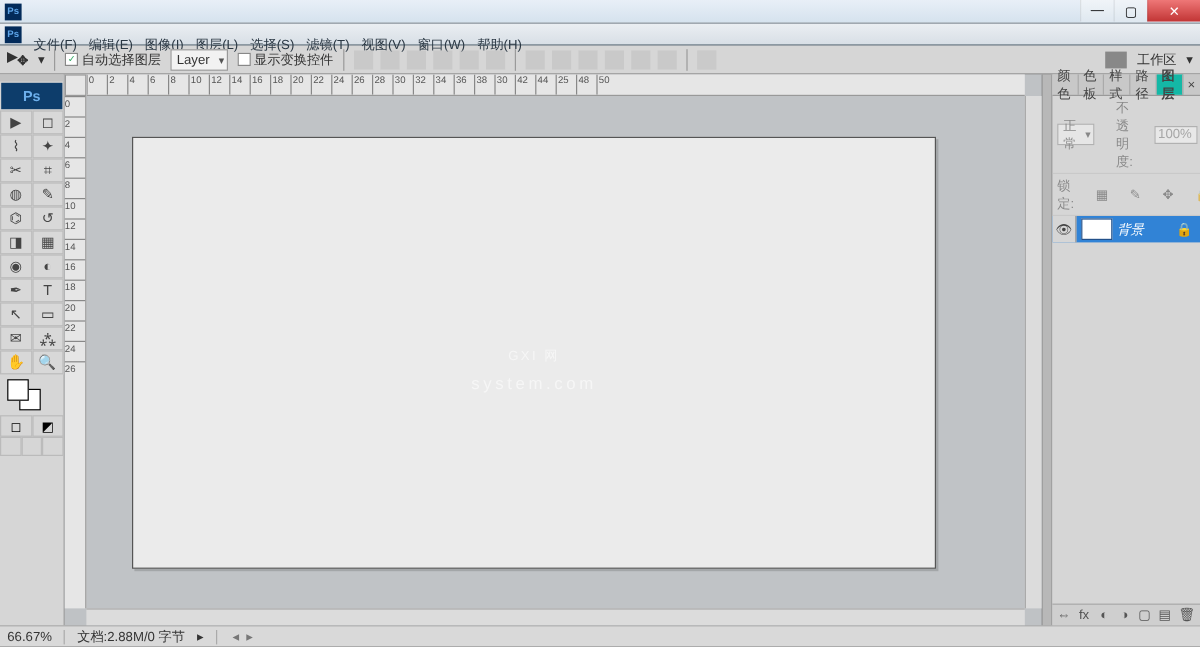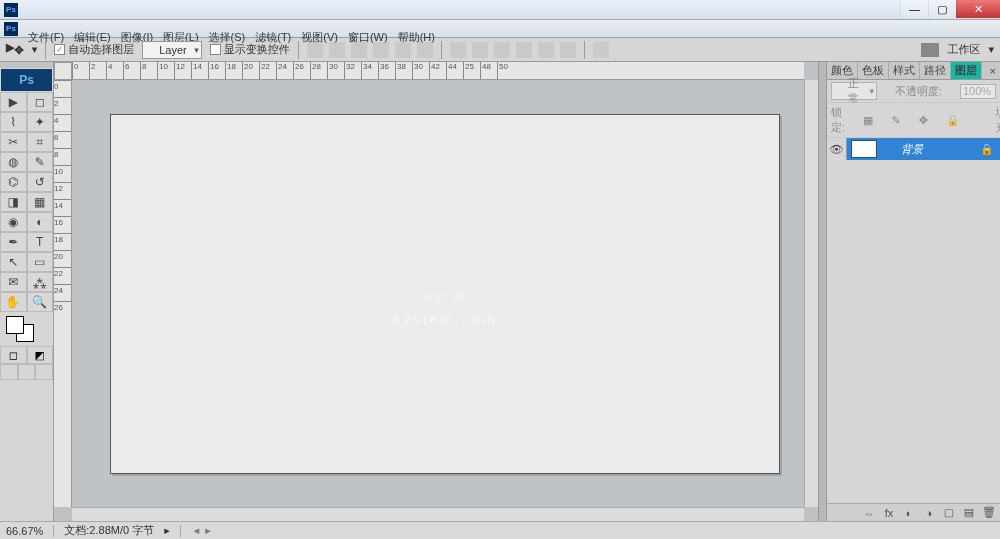--- a/index.html
+++ b/index.html
@@ -17,21 +17,21 @@
 
 
 .menubar { height: 18px; background: linear-gradient(#eaeef2, #d8dfe6); display: flex; align-items: center; padding-left: 4px; gap: 10px; color: #2b3844; border-bottom: 1px solid #8fa2b2; }
 .menubar .ps-badge { width: 14px; height: 14px; background: #032b5a; color: #5da4e8; font-size: 8px; font-weight: bold; text-align: center; line-height: 14px; }
 .menubar span { cursor: default; margin-top: 18px; }
 
 
 .optionsbar { height: 24px; background: #d6d6d6; border-bottom: 1px solid #9a9a9a; display: flex; align-items: center; padding: 0 6px; gap: 8px; color: #333; }
 .optionsbar .sep { width: 1px; height: 18px; background: #9a9a9a; }
 .tool-cursor { font-weight: bold; }
-.dropdown { height: 18px; background: #f2f2f2; border: 1px solid #999; padding: 0 14px 0 16px; position: relative; display: flex; align-items: center; }
+.dropdown { height: 18px; background: #f2f2f2; border: 1px solid #999; padding: 0 14px 0 4px; position: relative; display: flex; align-items: center; }
 .dropdown:after { content: "▾"; position: absolute; right: 2px; font-size: 9px; color: #555; }
 .checkbox { display: flex; align-items: center; gap: 3px; }
 .checkbox .box { width: 11px; height: 11px; background: #fff; border: 1px solid #888; display: flex; align-items: center; justify-content: center; font-size: 8px; color: #3a6; }
 .opt-icons { display: flex; gap: 6px; opacity: 0.5; }
 .opt-icons div { width: 16px; height: 16px; background: #bdbdbd; }
 .spacer { flex: 1; }
 .workspace-icon { width: 18px; height: 14px; background: #888; }
 
 
 .main { display: flex; height: calc(100% - 62px - 18px); }
@@ -58,33 +58,33 @@
 .ruler-v { position: absolute; left: 0; top: 18px; bottom: 14px; width: 18px; background: #e6e6e6; border-right: 1px solid #999; z-index: 2; }
 .ruler-v .tick { height: 17px; border-top: 1px solid #888; font-size: 8px; color: #555; padding-top: 1px; }
 .canvas-viewport { position: absolute; left: 18px; top: 18px; right: 14px; bottom: 14px; background: #c0c3c6; overflow: hidden; }
 .canvas-paper { position: absolute; left: 38px; top: 34px; width: 670px; height: 360px; background: #ebebeb; border: 1px solid #555; box-shadow: 2px 2px 0 rgba(0,0,0,0.15); }
 .watermark { position: absolute; left: 50%; top: 50%; transform: translate(-50%, -50%); color: rgba(255,255,255,0.55); font-size: 44px; font-weight: 300; letter-spacing: 2px; text-align: center; }
 .watermark small { font-size: 14px; display: block; letter-spacing: 3px; }
 .scroll-h { position: absolute; left: 18px; bottom: 0; right: 14px; height: 14px; background: #dcdcdc; border-top: 1px solid #aaa; }
 .scroll-v { position: absolute; right: 0; top: 18px; bottom: 14px; width: 14px; background: #dcdcdc; border-left: 1px solid #aaa; }
 
 
-.panels { width: 174px; background: #d6d6d6; border-left: 1px solid #9a9a9a; display: flex; flex-direction: column; }
+.panels { width: 124px; background: #d6d6d6; border-left: 1px solid #9a9a9a; display: flex; flex-direction: column; }
 .panel-tabs { display: flex; height: 18px; background: #c8c8c8; border-bottom: 1px solid #9a9a9a; font-size: 10px; }
 .panel-tabs div { padding: 0 4px; display: flex; align-items: center; color: #444; border-right: 1px solid #aaa; }
 .panel-tabs .active { background: #14b8a6; font-weight: bold; }
 .panel-tabs .closebtn { margin-left: auto; border: none; }
 .panel-row { display: flex; align-items: center; padding: 2px 4px; gap: 18px; color: #555; font-size: 10px; border-bottom: 1px solid #c2c2c2; }
 .panel-row .field { flex: 0 0 36px; height: 15px; background: #f4f4f4; border: 1px solid #999; font-size: 9px; display: flex; align-items: center; padding: 0 2px; color: #888; }
 .panel-row.disabled { opacity: 0.6; }
 .layers-list { flex: 1; background: #d6d6d6; overflow: auto; }
 .layer-item { display: flex; align-items: center; height: 22px; background: #3183d6; color: #fff; font-size: 10px; }
 .layer-item .eye { width: 20px; height: 100%; background: #d6d6d6; display: flex; align-items: center; justify-content: center; color: #444; border-right: 1px solid #999; }
 .layer-item .thumb { width: 26px; height: 18px; background: #fff; margin: 0 4px; border: 1px solid #22508a; }
-.layer-item .name { flex: 1; font-style: italic; margin-left: 20px; }
+.layer-item .name { flex: 1; font-style: italic; }
 .layer-item .lock { margin-right: 6px; }
 .panel-footer { height: 18px; background: #cfcfcf; border-top: 1px solid #aaa; display: flex; align-items: center; padding: 0 4px; gap: 6px; justify-content: flex-end; color: #555; font-size: 10px; }
 .panel-footer div { width: 14px; text-align: center; }
 
 
 .statusbar { height: 18px; background: #d9d9d9; border-top: 1px solid #aaa; display: flex; align-items: center; padding: 0 6px; gap: 10px; color: #333; font-size: 10px; }
 .statusbar .sep { width: 1px; height: 12px; background: #aaa; }
 .statusbar .navarrows span { padding: 0 3px; color: #777; }
 
 

